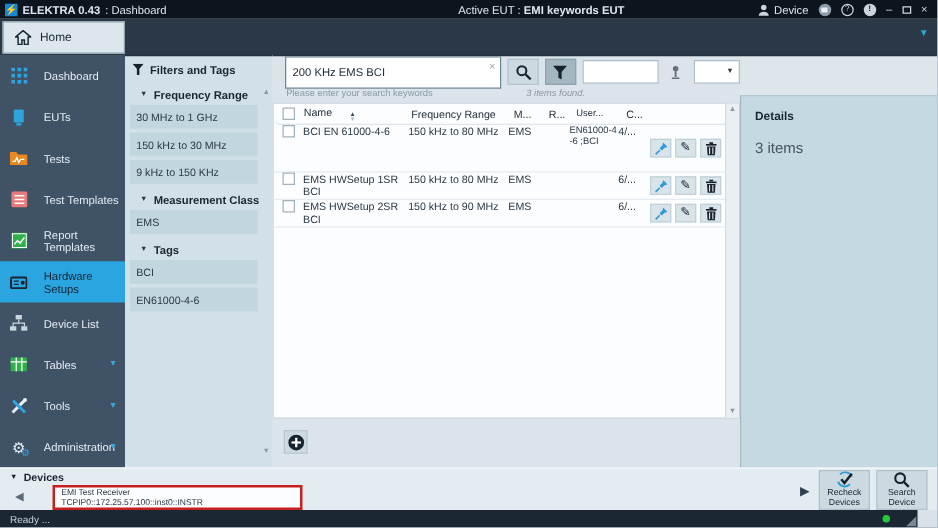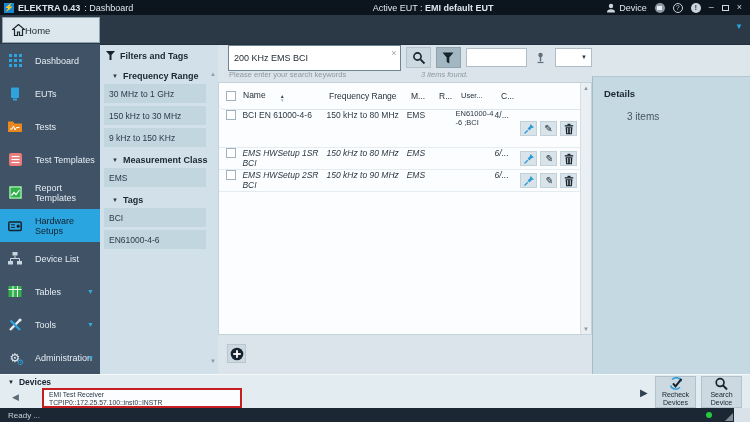--- a/index.html
+++ b/index.html
@@ -19,21 +19,21 @@
   .circle-ico { width:10px; height:10px; border-radius:50%; display:flex; align-items:center; justify-content:center; font-size:6.5px; }
   .ico-printer { background:#8d9ba8; }
   .ico-printer .inner { width:5px; height:4px; background:#e8eef3; }
   .ico-help { border:1px solid #c9d4dd; color:#c9d4dd; }
   .ico-info { background:#c9d4dd; color:#16222e; font-weight:bold; }
   .win-btn { color:#cfd8e0; font-size:9px; line-height:9px; cursor:default; }
   .win-max { width:7px; height:6px; border:1px solid #cfd8e0; display:inline-block; }
 
   
   .tabbar { position:absolute; left:0; top:15px; width:750px; height:29px; background:#2b3947; }
-  .home-tab { position:absolute; left:2px; top:2px; width:98px; height:26px; background:#dce7ed; border:1px solid #8fa3b0; display:flex; align-items:center; padding-left:9px; font-size:9.5px; color:#1a2630; }
+  .home-tab { position:absolute; left:2px; top:2px; width:98px; height:26px; background:#dce7ed; border:1px solid #8fa3b0; display:flex; align-items:center; gap:7px; padding-left:9px; font-size:9.5px; color:#1a2630; }
   .tab-chevron { position:absolute; right:7px; top:7px; color:#2aa5df; font-size:8px; }
 
   
   .sidebar { position:absolute; left:0; top:44px; width:100px; height:330px; background:#3f5266; }
   .nav-item { height:33px; display:flex; align-items:center; gap:13px; padding-left:8px; color:#e6edf3; font-size:9px; position:relative; }
   .nav-item.selected { background:#2aa5df; color:#132230; }
   .nav-ico { width:14px; height:14px; flex:0 0 auto; display:flex; align-items:center; justify-content:center; position:relative; }
   .nav-chevron { position:absolute; right:6px; color:#35aadf; font-size:7px; }
   .gear-big { color:#e8eef3; font-size:12px; line-height:12px; }
   .gear-small { position:absolute; right:-2px; bottom:-2px; color:#2ea3dc; font-size:8px; line-height:8px; }
@@ -59,45 +59,45 @@
   .mini-input { width:62px; height:19px; border:1px solid #aebdc6; background:#fff; }
   .pin-tb { width:18px; height:21px; display:flex; align-items:center; justify-content:center; }
   .dropdown { width:38px; height:19px; background:#fff; border:1px solid #aebdc6; position:relative; }
   .dropdown .caret { position:absolute; right:4px; top:5px; font-size:6px; color:#2a3846; }
   .hintrow { position:absolute; left:11px; top:25px; width:360px; display:flex; font-size:7.5px; color:#8a99a4;gap:48px; }
   .hint-label { width:144px; }
   .hint-count { font-style:italic; }
 
   
   .tablewrap { position:absolute; left:0; top:37px; width:374px; height:253px; background:#fcfdfe; border:1px solid #c6d2da; }
-  .thead { display:flex; height:27px; align-items:center; font-size:8.5px; color:#22303c; border-bottom:1px solid #dde6ec;border-radius:6px; }
+  .thead { display:flex; height:17px; align-items:center; font-size:8.5px; color:#22303c; border-bottom:1px solid #dde6ec;border-radius:6px; }
   .trow { display:flex; border-bottom:1px solid #e4ecf1; font-size:8.5px; color:#2a3844; }
   .row-tall { height:38px; }
-  .row-short { height:22px;font-style:italic; }
+  .row-short { height:22px; }
   .col-cb { width:24px; display:flex; justify-content:center; }
   .col-name { width:86px; }
   .col-freq { width:82px; }
   .col-m { width:28px; }
   .col-r { width:22px; }
   .col-user { width:40px; font-size:7.5px; line-height:1.15; word-break:break-all; }
   .col-c { width:26px; }
   .col-actions { flex:1; display:flex; gap:3px; align-items:center; padding-right:14px; justify-content:flex-end; }
   .cbx { width:10px; height:10px; border:1px solid #9fb2bd; background:#fff; }
   .sort-stack { display:inline-flex; flex-direction:column; margin-left:14px; line-height:4px; font-size:5px; }
   .sort-up { color:#3b4854; } .sort-down { color:#a9bac4; }
   .act-btn { width:17px; height:15px; background:#d8e3ea; border:1px solid #c2d0d9; display:flex; align-items:center; justify-content:center; }
   .pencil { font-size:10px; color:#16222e; line-height:10px; }
   .vscroll { position:absolute; right:0; top:0; bottom:0; width:11px; background:#e9eff3; border-left:1px solid #d4dee4; display:flex; flex-direction:column; justify-content:space-between; align-items:center; padding:2px 0; font-size:6px; color:#8a99a4; }
   .add-btn { position:absolute; left:9px; top:299px; width:19px; height:19px; background:#cdd9e0; border:1px solid #b7c6cf; display:flex; align-items:center; justify-content:center; }
 
   
   .details { position:absolute; left:592px; top:44px; width:158px; height:330px; background:#dde6eb; border-top:1px solid #22303d; }
   .details-box { position:absolute; left:0; top:31px; right:0; bottom:0; background:#c5d9e3; border-left:1px solid #a5bcc8; border-top:1px solid #b3c8d3; padding:11px 0 0 11px; }
   .details-title { font-size:9.5px; font-weight:bold; color:#1a2630; margin-bottom:12px; }
-  .details-summary { font-size:10px; color:#45545f;margin-left:23px; }
+  .details-summary { font-size:12px; color:#45545f; }
 
   
   .devicesbar { position:absolute; left:0; top:374px; width:750px; height:34px; background:#e3ecf1; border-top:1px solid #f4f8fa; }
   .devices-header { display:flex; gap:5px; padding:2px 0 0 8px; font-size:8.5px; font-weight:bold; color:#16222e; align-items:center; }
   .devices-header .tri { font-size:6px; }
   .device-card { position:absolute; left:42px; top:13px; width:200px; height:20px; background:#fbfdfe; border:2px solid #c61f1f; padding:1px 5px; font-size:6.8px; color:#2a3844; line-height:1.2; white-space:nowrap; overflow:hidden; }
   .dev-left-arrow { position:absolute; left:12px; top:17px; color:#5a6a76; font-size:9px; }
   .dev-right-arrow { position:absolute; left:640px; top:12px; color:#30404e; font-size:10px; }
   .dev-btn { position:absolute; top:1px; width:41px; height:32px; background:#ccd9e1; border:1px solid #b2c2cc; display:flex; flex-direction:column; align-items:center; justify-content:center; font-size:7px; color:#16222e; line-height:1.15; }
   .dev-btn-recheck { left:655px; }
@@ -114,21 +114,21 @@
 <div class="app">
 
   <div class="titlebar">
     <div class="tb-left">
       <span class="app-icon">⚡</span>
       <span class="tb-title">ELEKTRA 0.43</span>
       <span class="tb-page">: Dashboard</span>
     </div>
     <div class="tb-center">
       <span>Active EUT :</span>
-      <b>EMI default EUT</b>
+      <b>EMI keywords EUT</b>
     </div>
     <div class="tb-right">
       <span class="tb-user">
         <svg width="10" height="10" viewBox="0 0 10 10">
             <circle cx="5" cy="3" r="2.2" fill="#c9d4dd"></circle>
             <path d="M1 9.5a4 3.2 0 0 1 8 0z" fill="#c9d4dd"></path>
           </svg>
         <span>Device</span>
       </span>
       <span class="circle-ico ico-printer">

